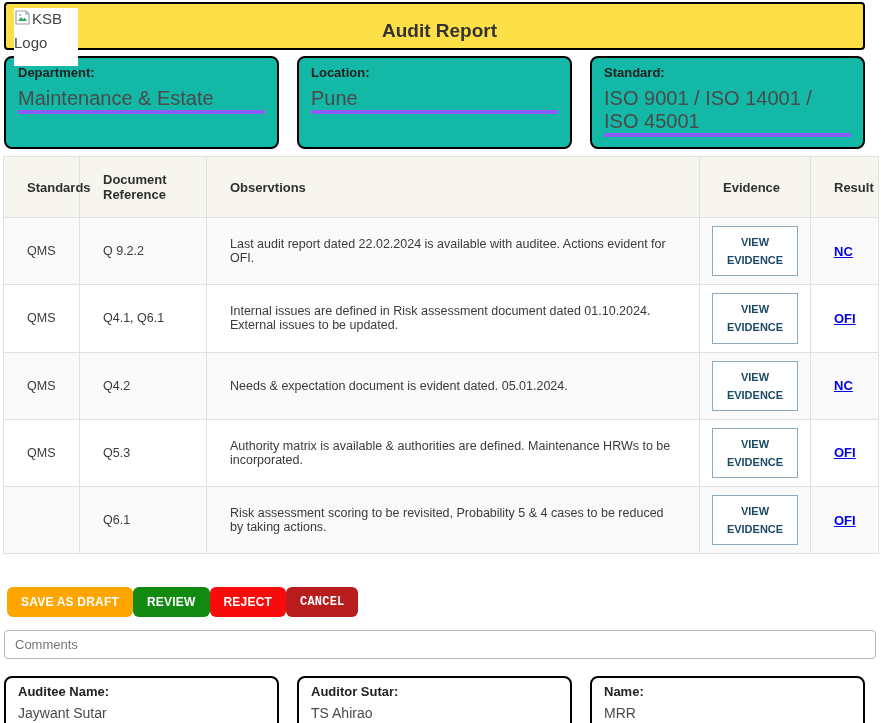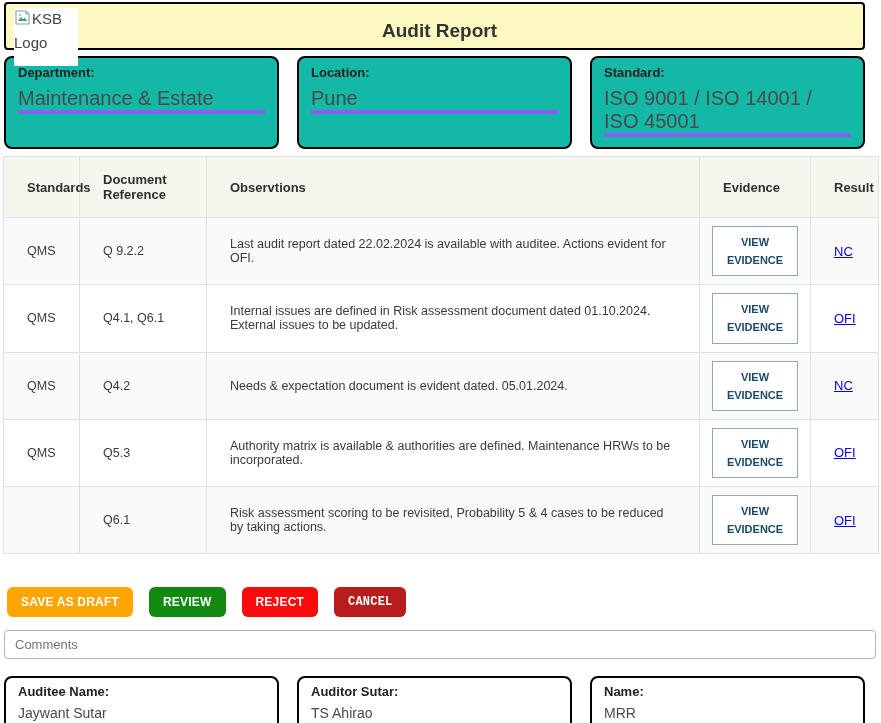--- a/index.html
+++ b/index.html
@@ -1,21 +1,21 @@
 <!DOCTYPE html>
 <html style="--link-blue: #0000EE; --table-header-bg: #F6F6EE; --evidence-border: #8CA9C0; --evidence-text: #1B4A68;"><head>
 <meta charset="utf-8">
 <style>
   * { margin:0; padding:0; box-sizing:border-box; }
   html,body { width:881px; height:723px; overflow:hidden; background:#fff;
     font-family:"Liberation Sans", sans-serif; color:#333; }
 
   
   .header-box { position:relative; margin:2px 16px 0 4px; height:48px;
-    border:2px solid #000; border-radius:4px; background:#fef9c3; overflow:visible; }
+    border:2px solid #000; border-radius:4px; background:#fde047; overflow:visible; }
   .logo-wrap { position:absolute; left:8px; top:4px; width:64px; height:58px;
     overflow:hidden; font-size:15px; color:#444; line-height:1.45; z-index:2; background:#fff; }
   .broken-img-icon { display:inline-block; vertical-align:-2px; margin-right:1px; }
   .header-title { position:absolute; left:10px; right:0; top:16px; text-align:center;
     font-weight:bold; font-size:19px; color:#333; }
 
   
   .info-row, .sign-row, .partial-row { display:flex; gap:18px; margin:6px 16px 0 4px; }
   .field-box { flex:1; border:2px solid #000; border-radius:8px; padding:7px 12px 10px; background:#14b8a6; }
   .field-label { font-weight:bold; font-size:13px; color:#222; }
@@ -30,25 +30,25 @@
     font-size:13px; font-weight:600; color:#2f2f2f; }
   .audit-table td { height:65px; background:#fff; }
   .audit-table tbody tr:nth-child(odd) td { background:#fafafa; }
   .col-std { width:76px; } .col-ref { width:127px; } .col-obs { width:493px; }
   .col-evi { width:111px; } .col-res { width:68px; }
   .cell-evidence { text-align:center !important; padding:8px 6px !important; }
   .view-evidence-btn { width:86px; padding:6px 4px; background:#fff;
     border:1px solid var(--evidence-border,#8CA9C0); border-radius:0;
     color:var(--evidence-text,#1B4A68); font-weight:bold; font-size:11px;
     line-height:1.65; cursor:pointer; font-family:inherit; }
-  .result-link { color:var(--link-blue,#0000EE); font-weight:400; font-size:13px;
+  .result-link { color:var(--link-blue,#0000EE); font-weight:700; font-size:13px;
     text-decoration:underline; cursor:pointer; }
 
   
-  .actions-row { display:flex; gap:16px; margin:33px 0 0 7px; }
+  .actions-row { display:flex; margin:33px 0 0 7px; }
   .action-btn { border:none; border-radius:6px; color:#fff; font-weight:bold;
     font-size:12px; padding:8px 14px; cursor:pointer; font-family:inherit; letter-spacing:.2px; }
 
   
   .comments-input { display:block; margin:13px 4px 0 4px; width:872px; height:29px;
     border:1px solid #b5b5b5; border-radius:4px; padding:0 10px; font-size:13px;
     color:#333; font-family:inherit; }
   .comments-input::placeholder { color:#767676; }
 
   

